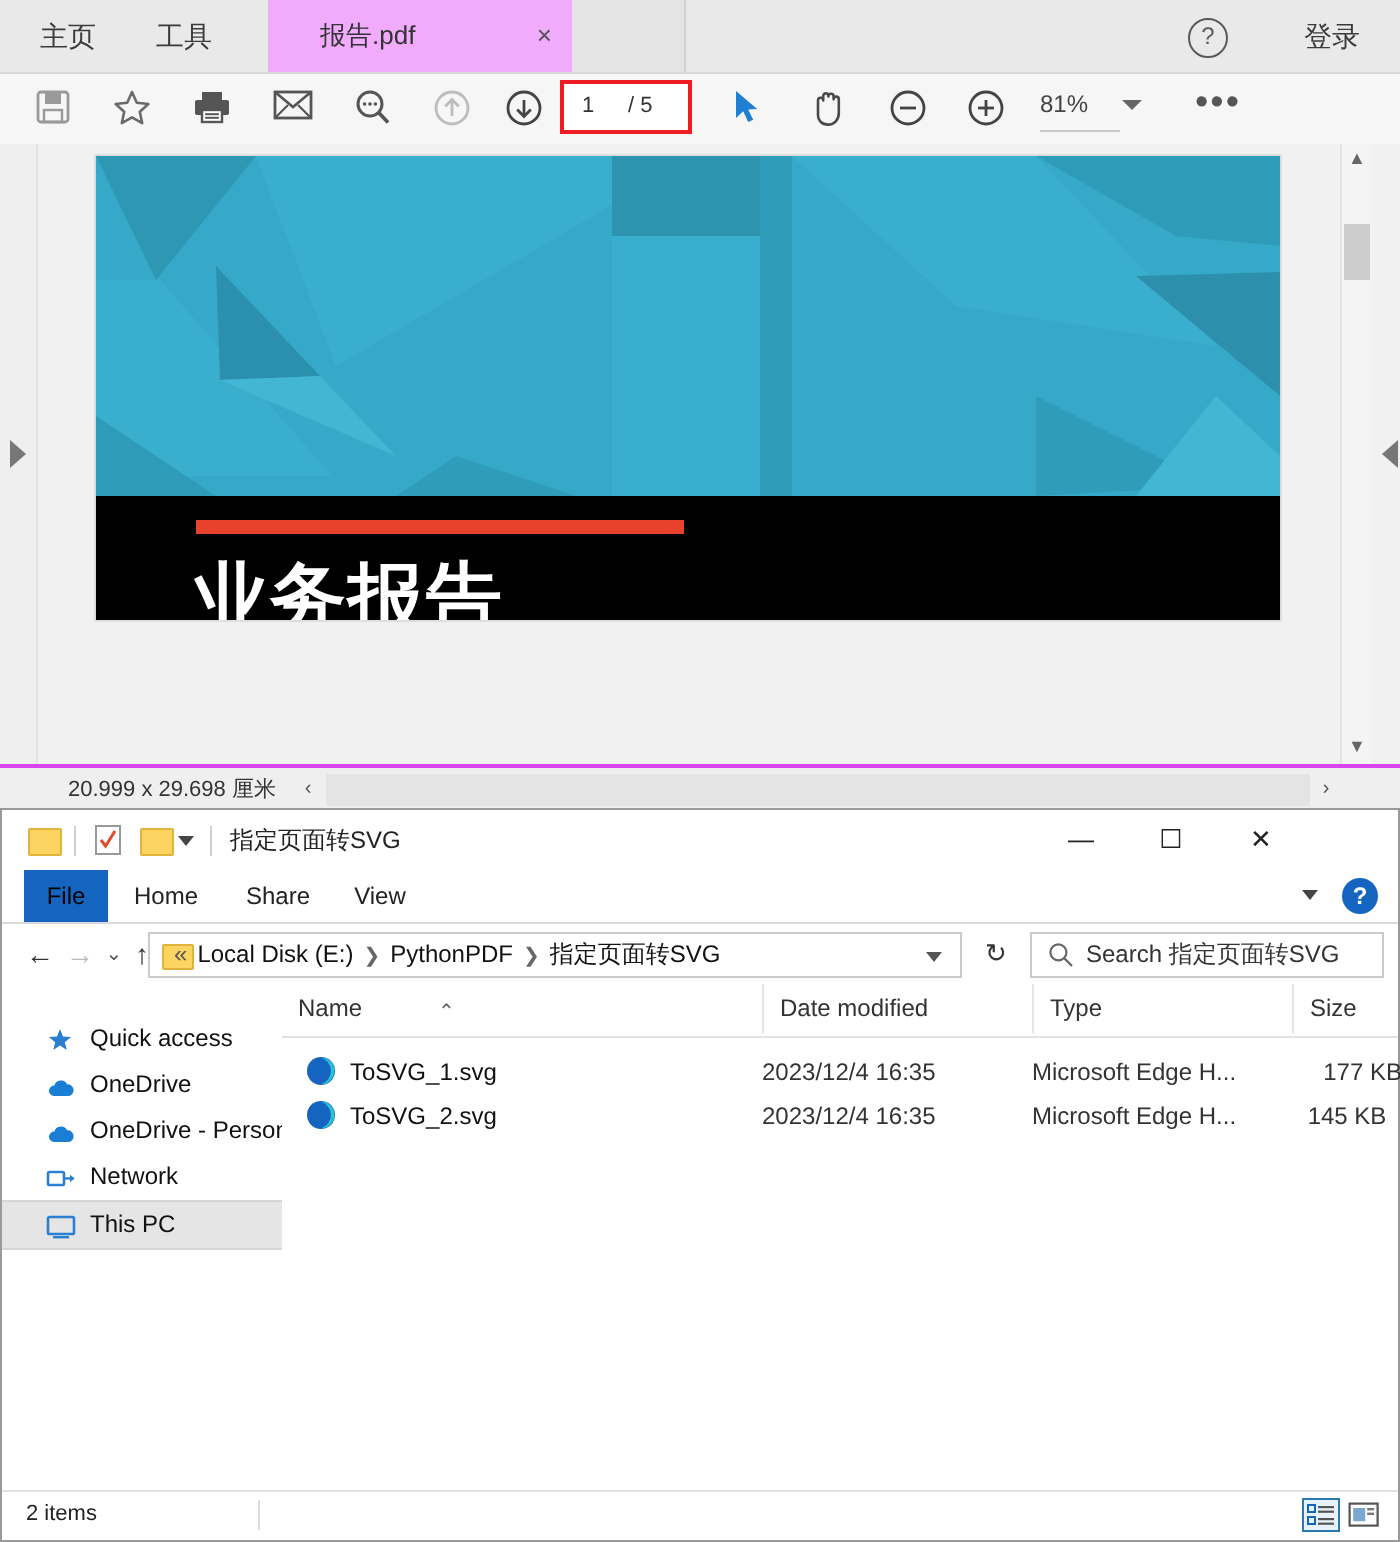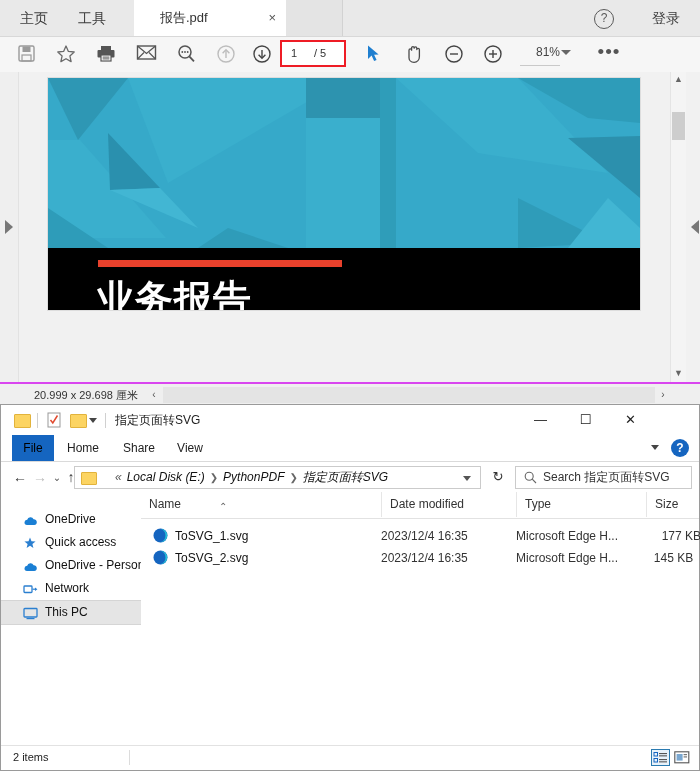--- a/index.html
+++ b/index.html
@@ -10,36 +10,36 @@
   }
   .screen{position:relative;width:700px;height:771px;}
 
   
   .pdf-app{position:absolute;left:0;top:0;width:700px;height:404px;background:#f1f1f1;overflow:hidden;}
 
   .pdf-tabbar{position:relative;height:36px;background:#e9e9e9;border-bottom:1px solid #d8d8d8;}
   .menu-item{position:absolute;top:0;height:36px;line-height:36px;font-size:14px;color:#3b3b3b;}
   .menu-home{left:20px;}
   .menu-tools{left:78px;}
-  .doc-tab{position:absolute;left:134px;top:0;width:152px;height:36px;background:#ffffff;border-right:1px solid #d2d2d2;}
+  .doc-tab{position:absolute;left:134px;top:0;width:152px;height:36px;background:#f0abfc;border-right:1px solid #d2d2d2;}
   .doc-tab-label{position:absolute;left:26px;top:0;height:36px;line-height:36px;font-size:13px;color:#333;white-space:nowrap;}
   .doc-tab-close{position:absolute;right:10px;top:0;height:36px;line-height:36px;font-size:13px;color:#555;cursor:pointer;}
   .tab-stub{position:absolute;left:286px;top:0;width:56px;height:36px;background:#e4e4e4;border-right:1px solid #d2d2d2;}
   .help-ico{position:absolute;right:86px;top:9px;width:18px;height:18px;border-radius:50%;border:1.4px solid #5a5a5a;
             font-size:12px;line-height:16px;text-align:center;color:#5a5a5a;cursor:pointer;}
   .signin{position:absolute;right:20px;top:0;height:36px;line-height:36px;font-size:14px;color:#3b3b3b;cursor:pointer;}
 
   .pdf-toolbar{position:relative;height:35px;background:#f6f6f6;border-bottom:1px solid #d8d8d8;}
   .tb{position:absolute;top:4px;width:28px;height:28px;cursor:pointer;}
   .tb svg{display:block;margin:3px auto;}
   .pagebox{position:absolute;left:280px;top:3px;width:66px;height:27px;background:#fff;border:2px solid #ee1c25;
            box-sizing:border-box;}
   .pagebox .pcur{position:absolute;left:9px;top:0;height:23px;line-height:23px;font-size:11px;color:#333;}
   .pagebox .ptot{position:absolute;left:32px;top:0;height:23px;line-height:23px;font-size:11px;color:#333;}
-  .zoomval{position:absolute;left:520px;top:3px;width:40px;height:25px;line-height:25px;text-align:right;
+  .zoomval{position:absolute;left:520px;top:3px;width:40px;height:25px;line-height:25px;text-align:left;
            font-size:12px;color:#444;border-bottom:1px solid #c9c9c9;}
   .zoomcar{position:absolute;left:561px;top:13px;width:0;height:0;border-left:5px solid transparent;
            border-right:5px solid transparent;border-top:5px solid #666;cursor:pointer;}
   .moredots{position:absolute;left:594px;top:3px;width:30px;height:28px;line-height:24px;text-align:center;
             font-size:19px;letter-spacing:1px;color:#555;cursor:pointer;}
 
   .pdf-body{position:absolute;left:0;top:72px;width:700px;height:310px;background:#f1f1f1;}
   .sidestrip{position:absolute;left:0;top:0;width:18px;height:310px;background:#efefef;border-right:1px solid #e2e2e2;}
   .expander-l{position:absolute;left:5px;top:148px;width:0;height:0;border-top:7px solid transparent;
               border-bottom:7px solid transparent;border-left:8px solid #777;cursor:pointer;}
@@ -82,21 +82,21 @@
   .rb{position:absolute;top:0;height:26px;line-height:26px;font-size:12px;color:#222;text-align:center;cursor:pointer;}
   .rb.file{background:#1565c0;color:#000000;width:42px;left:11px;}
   .rb-caret{position:absolute;right:40px;top:10px;width:0;height:0;border-left:4px solid transparent;border-right:4px solid transparent;border-top:5px solid #444;cursor:pointer;}
   .rb-help{position:absolute;right:10px;top:4px;width:18px;height:18px;border-radius:50%;background:#1565c0;color:#fff;
            font-size:12px;line-height:18px;text-align:center;font-weight:bold;cursor:pointer;}
 
   .fx-addr{position:relative;height:30px;background:#fff;}
   .nav-ar{position:absolute;top:6px;width:20px;height:19px;text-align:center;line-height:19px;font-size:14px;cursor:pointer;}
   .addrbox{position:absolute;left:73px;top:4px;width:407px;height:23px;border:1px solid #cbcbcb;background:#fff;box-sizing:border-box;}
   .addr-fold{position:absolute;left:6px;top:5px;width:14px;height:11px;background:#fcd462;border:1px solid #e2b33c;border-radius:1px;}
-  .crumbs{position:absolute;left:40px;top:0;height:21px;line-height:21px;font-size:12px;color:#111;white-space:nowrap;font-style:italic;}
+  .crumbs{position:absolute;left:12px;top:0;height:21px;line-height:21px;font-size:12px;color:#111;white-space:nowrap;}
   .crumbs .chev{color:#666;margin:0 5px;font-size:10px;}
   .crumbs .dbl{color:#555;margin-right:5px;}
   .addr-caret{position:absolute;right:9px;top:9px;width:0;height:0;border-left:4px solid transparent;border-right:4px solid transparent;border-top:5px solid #555;cursor:pointer;}
   .refresh{position:absolute;left:486px;top:4px;width:22px;height:23px;line-height:22px;text-align:center;font-size:13px;color:#333;cursor:pointer;}
   .searchbox{position:absolute;left:514px;top:4px;width:177px;height:23px;border:1px solid #cbcbcb;background:#fff;box-sizing:border-box;}
   .search-ic{position:absolute;left:8px;top:4px;}
   .search-ph{position:absolute;left:27px;top:0;height:21px;line-height:21px;font-size:12px;color:#333;white-space:nowrap;}
 
   .fx-main{position:absolute;left:0;top:87px;right:0;bottom:25px;}
   .navpane{position:absolute;left:0;top:0;width:140px;bottom:0;background:#fff;border-right:1px solid #e6e6e6;}
@@ -334,33 +334,33 @@
         <div class="search-ph" title="Search 指定页面转SVG">Search 指定页面转SVG</div>
       </div>
     </div>
 
     <div class="fx-main">
 
       <div class="navpane">
         <div style="height:16px"></div>
         <div class="np-item">
           <span class="np-ic">
+            <svg width="14" height="14" viewBox="0 0 14 14" style="margin-top:1px">
+                <polygon points="7,1.5 8.5,5.3 12.6,5.5 9.4,8.1 10.4,12 7,9.8 3.6,12 4.6,8.1 1.4,5.5 5.5,5.3" fill="#2b7fd0"></polygon>
+              </svg>
+          </span>
+          <span class="np-lb">Quick access</span>
+        </div>
+        <div class="np-item">
+          <span class="np-ic">
             <svg width="16" height="12" viewBox="0 0 16 12" style="margin-top:3px">
                 <path d="M4 10 a2.6 2.6 0 0 1 0.2 -5.2 a3.4 3.4 0 0 1 6.4 -0.6 a2.9 2.9 0 0 1 0.6 5.8 z" fill="#1a7fd4"></path>
               </svg>
           </span>
           <span class="np-lb">OneDrive</span>
-        </div>
-        <div class="np-item">
-          <span class="np-ic">
-            <svg width="14" height="14" viewBox="0 0 14 14" style="margin-top:1px">
-                <polygon points="7,1.5 8.5,5.3 12.6,5.5 9.4,8.1 10.4,12 7,9.8 3.6,12 4.6,8.1 1.4,5.5 5.5,5.3" fill="#2b7fd0"></polygon>
-              </svg>
-          </span>
-          <span class="np-lb">Quick access</span>
         </div>
         <div class="np-item">
           <span class="np-ic">
             <svg width="16" height="12" viewBox="0 0 16 12" style="margin-top:3px">
                 <path d="M4 10 a2.6 2.6 0 0 1 0.2 -5.2 a3.4 3.4 0 0 1 6.4 -0.6 a2.9 2.9 0 0 1 0.6 5.8 z" fill="#1a7fd4"></path>
               </svg>
           </span>
           <span class="np-lb">OneDrive - Personal</span>
         </div>
         <div class="np-item">

